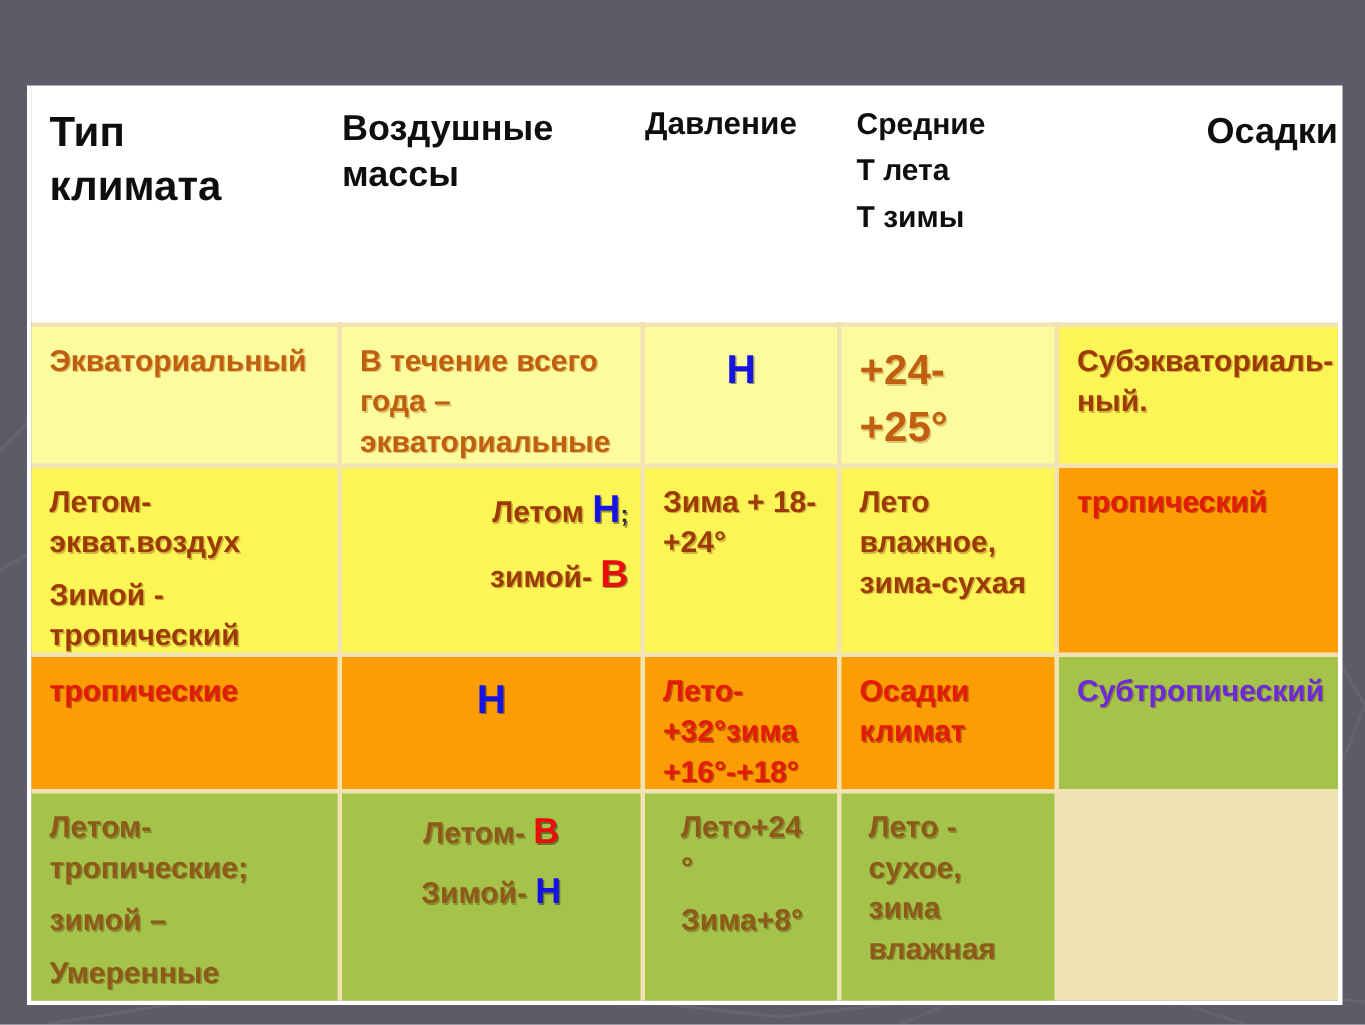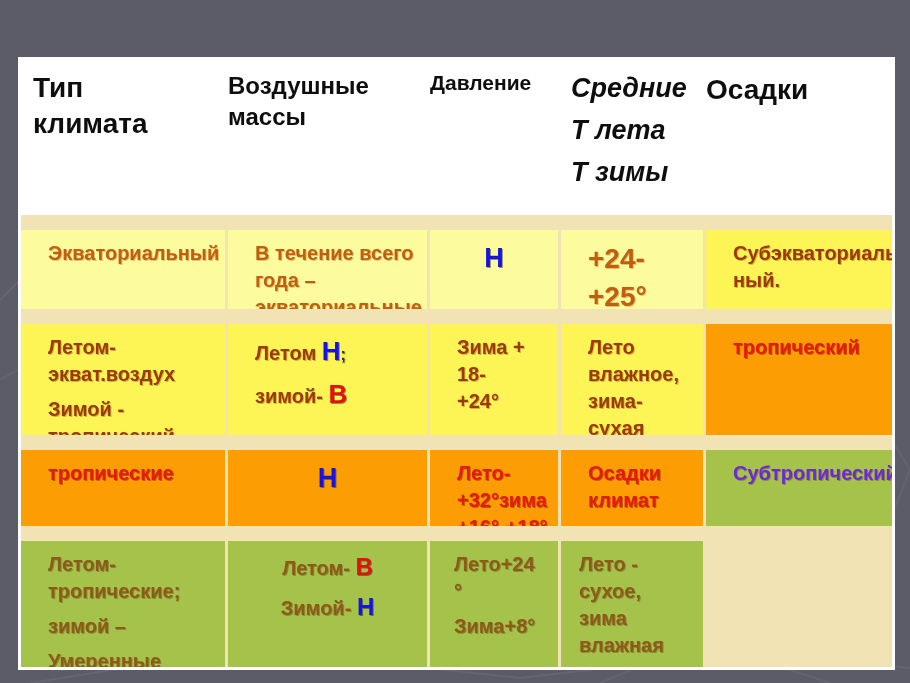--- a/index.html
+++ b/index.html
@@ -37,27 +37,26 @@
     box-sizing: border-box;
     font-weight: 700;
     overflow: hidden;
   }
   .header-cell {
     white-space: pre-line;
   }
   .hc-type    { font-size: 28px; line-height: 1.3;  padding: 10px 0 0 12px; }
   .hc-air     { font-size: 24px; line-height: 1.3;  padding-top: 10px; text-align: left; }
   .hc-press   { font-size: 21px; line-height: 1.3;  padding-top: 9px;  text-align: left; }
-  .hc-temp    { font-size: 27px; line-height: 1.55; padding: 8px 0 0 10px; font-style: italic; }
-  .hc-precip  { font-size: 28px; line-height: 1.3;  padding-top: 12px; text-align: left; }
+  .hc-temp    { font-size: 20px; line-height: 1.55; padding: 8px 0 0 10px; }
+  .hc-precip  { font-size: 24px; line-height: 1.3;  padding-top: 12px; text-align: right; }
   .body-cell {
     font-size: 20px;
     line-height: 1.35;
-    padding: 10px 8px 8px 27px;
-    margin-top: 12px;
+    padding: 10px 8px 8px 12px;
   }
   .body-cell.center { text-align: center; padding-left: 6px; padding-right: 6px; }
   .para { white-space: pre-line; }
   .para + .para { margin-top: 8px; }
 </style>
 </head>
 <body>
 
 <div class="slide" style="background: rgb(92, 91, 104);">
 
@@ -97,21 +96,21 @@
       <div class="cell body-cell" style="background: rgb(253, 244, 85); color: rgb(157, 58, 4); text-shadow: rgba(100, 40, 0, 0.3) 1px 1px 0px;">
         <div class="para"><span>Субэкваториаль-
 ный.</span></div>
       </div>
       <div class="cell body-cell" style="background: rgb(253, 244, 85); color: rgb(157, 58, 4); text-shadow: rgba(100, 40, 0, 0.3) 1px 1px 0px;">
         <div class="para"><span>Летом-
 экват.воздух</span></div>
         <div class="para"><span>Зимой -
 тропический</span></div>
       </div>
-      <div class="cell body-cell" style="background: rgb(253, 244, 85); color: rgb(157, 58, 4); text-shadow: rgba(100, 40, 0, 0.3) 1px 1px 0px;">
+      <div class="cell body-cell" style="background: rgb(253, 244, 85); color: rgb(157, 58, 4); text-shadow: rgba(100, 40, 0, 0.3) 1px 1px 0px; text-align: right;">
         <div class="para"><span>Летом </span><span style="color: rgb(23, 19, 230); text-shadow: rgba(0, 0, 0, 0.4) 1px 1px 0px; font-size: 26px;">Н</span><span style="color: rgb(42, 42, 58); text-shadow: rgba(0, 0, 0, 0.4) 1px 1px 0px; font-size: 16px;">;</span></div>
         <div class="para"><span>зимой- </span><span style="color: rgb(234, 13, 13); text-shadow: rgba(0, 0, 0, 0.4) 1px 1px 0px; font-size: 26px;">В</span></div>
       </div>
       <div class="cell body-cell" style="background: rgb(253, 244, 85); color: rgb(157, 58, 4); text-shadow: rgba(100, 40, 0, 0.3) 1px 1px 0px;">
         <div class="para"><span>Зима + 18-
 +24°</span></div>
       </div>
       <div class="cell body-cell" style="background: rgb(253, 244, 85); color: rgb(157, 58, 4); text-shadow: rgba(100, 40, 0, 0.3) 1px 1px 0px;">
         <div class="para"><span>Лето влажное,
 зима-сухая</span></div>

